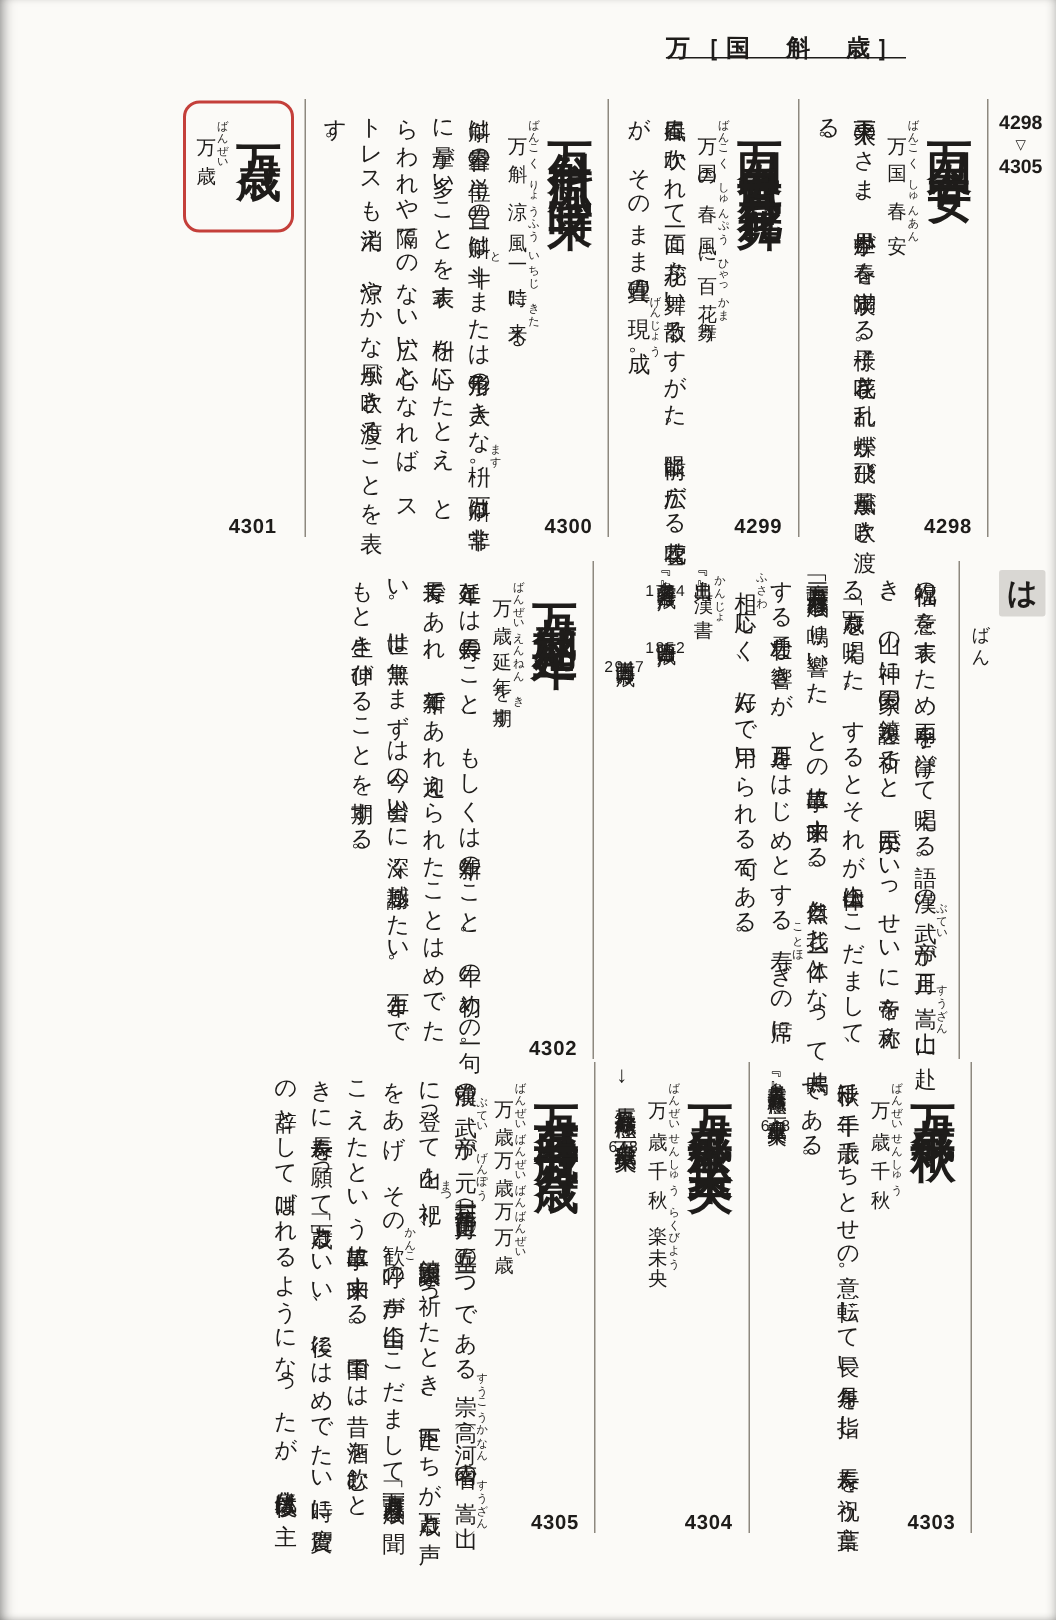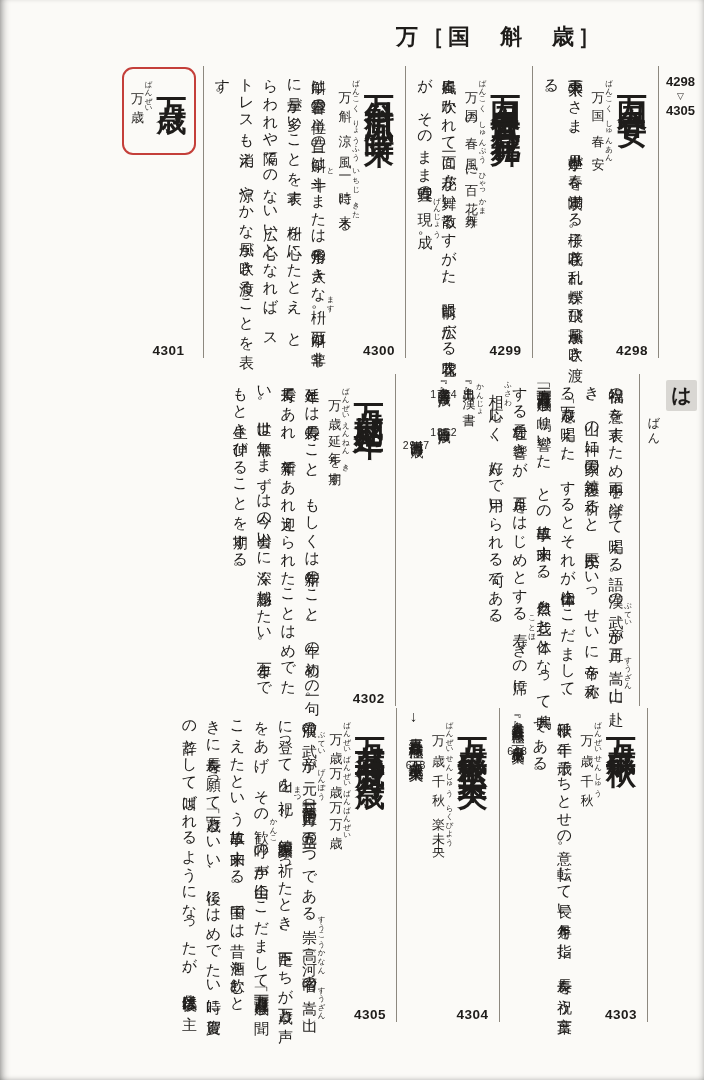--- a/index.html
+++ b/index.html
@@ -4,21 +4,21 @@
 <style>
   html,body{margin:0;padding:0;background:#9a9a9a;}
   .page{
     position:relative;width:704px;height:1080px;margin:0 auto;
     background:#fbfaf7;color:#1e1c1a;overflow:hidden;
     font-family:"Liberation Serif","DejaVu Serif",serif;
     box-shadow:inset 7px 0 9px -6px rgba(0,0,0,.5), inset -5px 0 7px -5px rgba(0,0,0,.30), inset 0 -4px 6px -4px rgba(0,0,0,.18);
   }
   .header-guide{
     position:absolute;top:22px;right:100px;
-    font-size:22px;font-weight:bold;letter-spacing:4px;white-space:nowrap;
+    font-size:16px;font-weight:bold;letter-spacing:4px;white-space:nowrap;text-decoration:underline;
   }
   .band{
     position:absolute;writing-mode:vertical-rl;text-orientation:mixed;
   }
   .band-top{top:66px;right:2px;height:292px;}
   .band-mid{top:374px;right:2px;height:332px;}
   .band-bot{top:708px;right:56px;height:314px;}
   .band > *{height:100%;box-sizing:border-box;}
   .band > :not(:last-child){border-left:1px solid #8d887f;}
   .band-bot > :first-child{border-right:1px solid #8d887f;}

